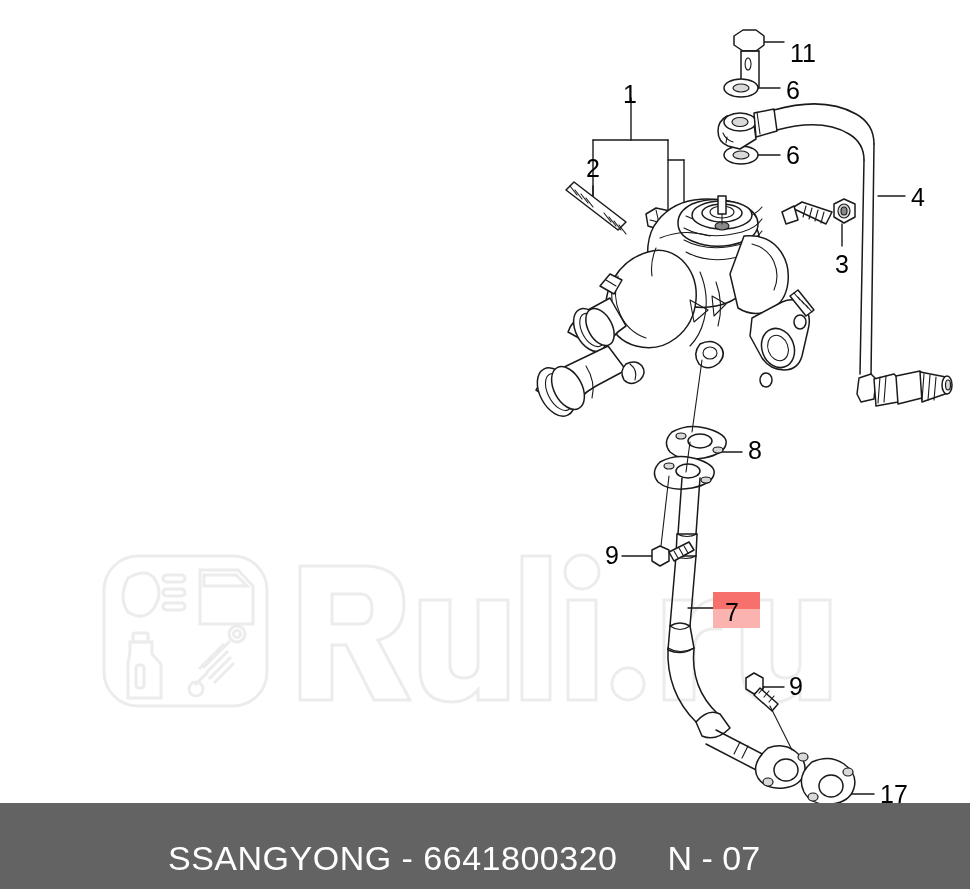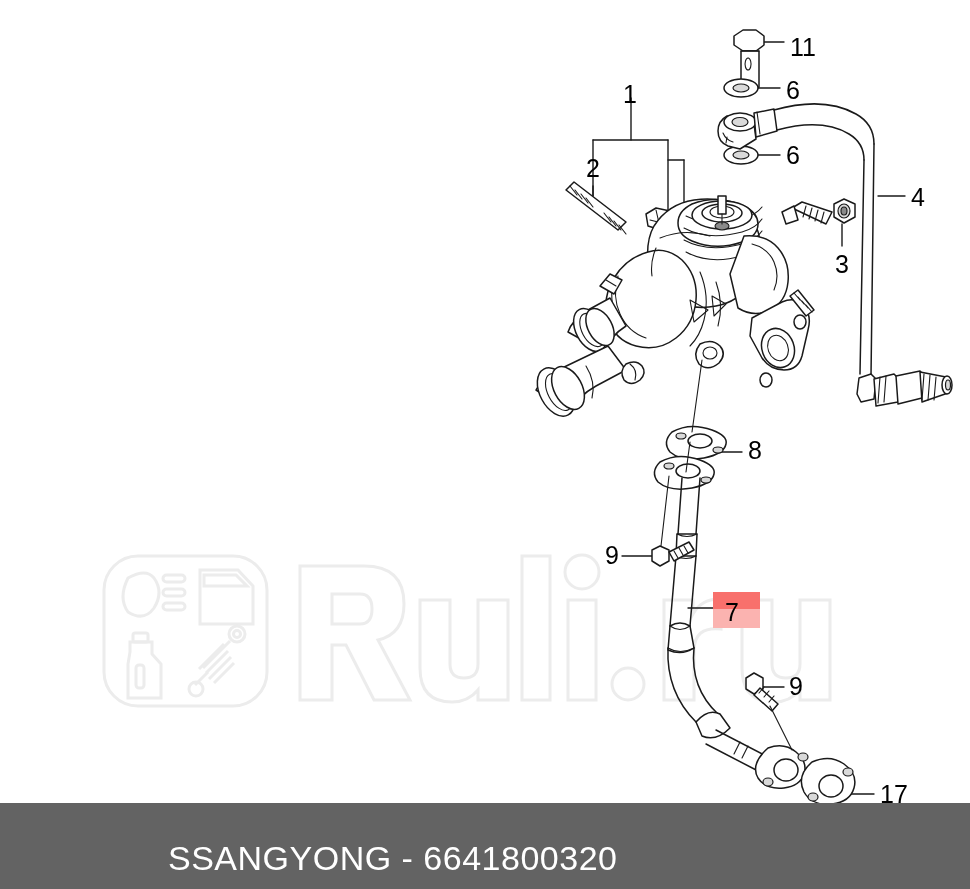--- a/index.html
+++ b/index.html
@@ -406,21 +406,22 @@
   <div class="callout" style="left:586px; top:156px;">2</div>
   <div class="callout" style="left:835px; top:252px;">3</div>
   <div class="callout" style="left:911px; top:185px;">4</div>
   <div class="callout" style="left:786px; top:78px;">6</div>
   <div class="callout" style="left:786px; top:143px;">6</div>
   <div class="callout" style="left:725px; top:600px; z-index:5;">7</div>
   <div class="callout" style="left:748px; top:438px;">8</div>
   <div class="callout" style="left:605px; top:543px;">9</div>
   <div class="callout" style="left:789px; top:674px;">9</div>
   <div class="callout" style="left:880px; top:782px;">17</div>
-  <div class="callout" style="left:790px; top:35px;">11</div>
+  <div class="callout" style="left:790px; top:41px;">11</div>
 
   <div id="footer">
     <div id="footer-inner">
       <span id="footer-brand">SSANGYONG - 6641800320</span>
+      <span id="footer-code">N - 07</span>
     </div>
   </div>
 
 </div>
 
 </body></html>

